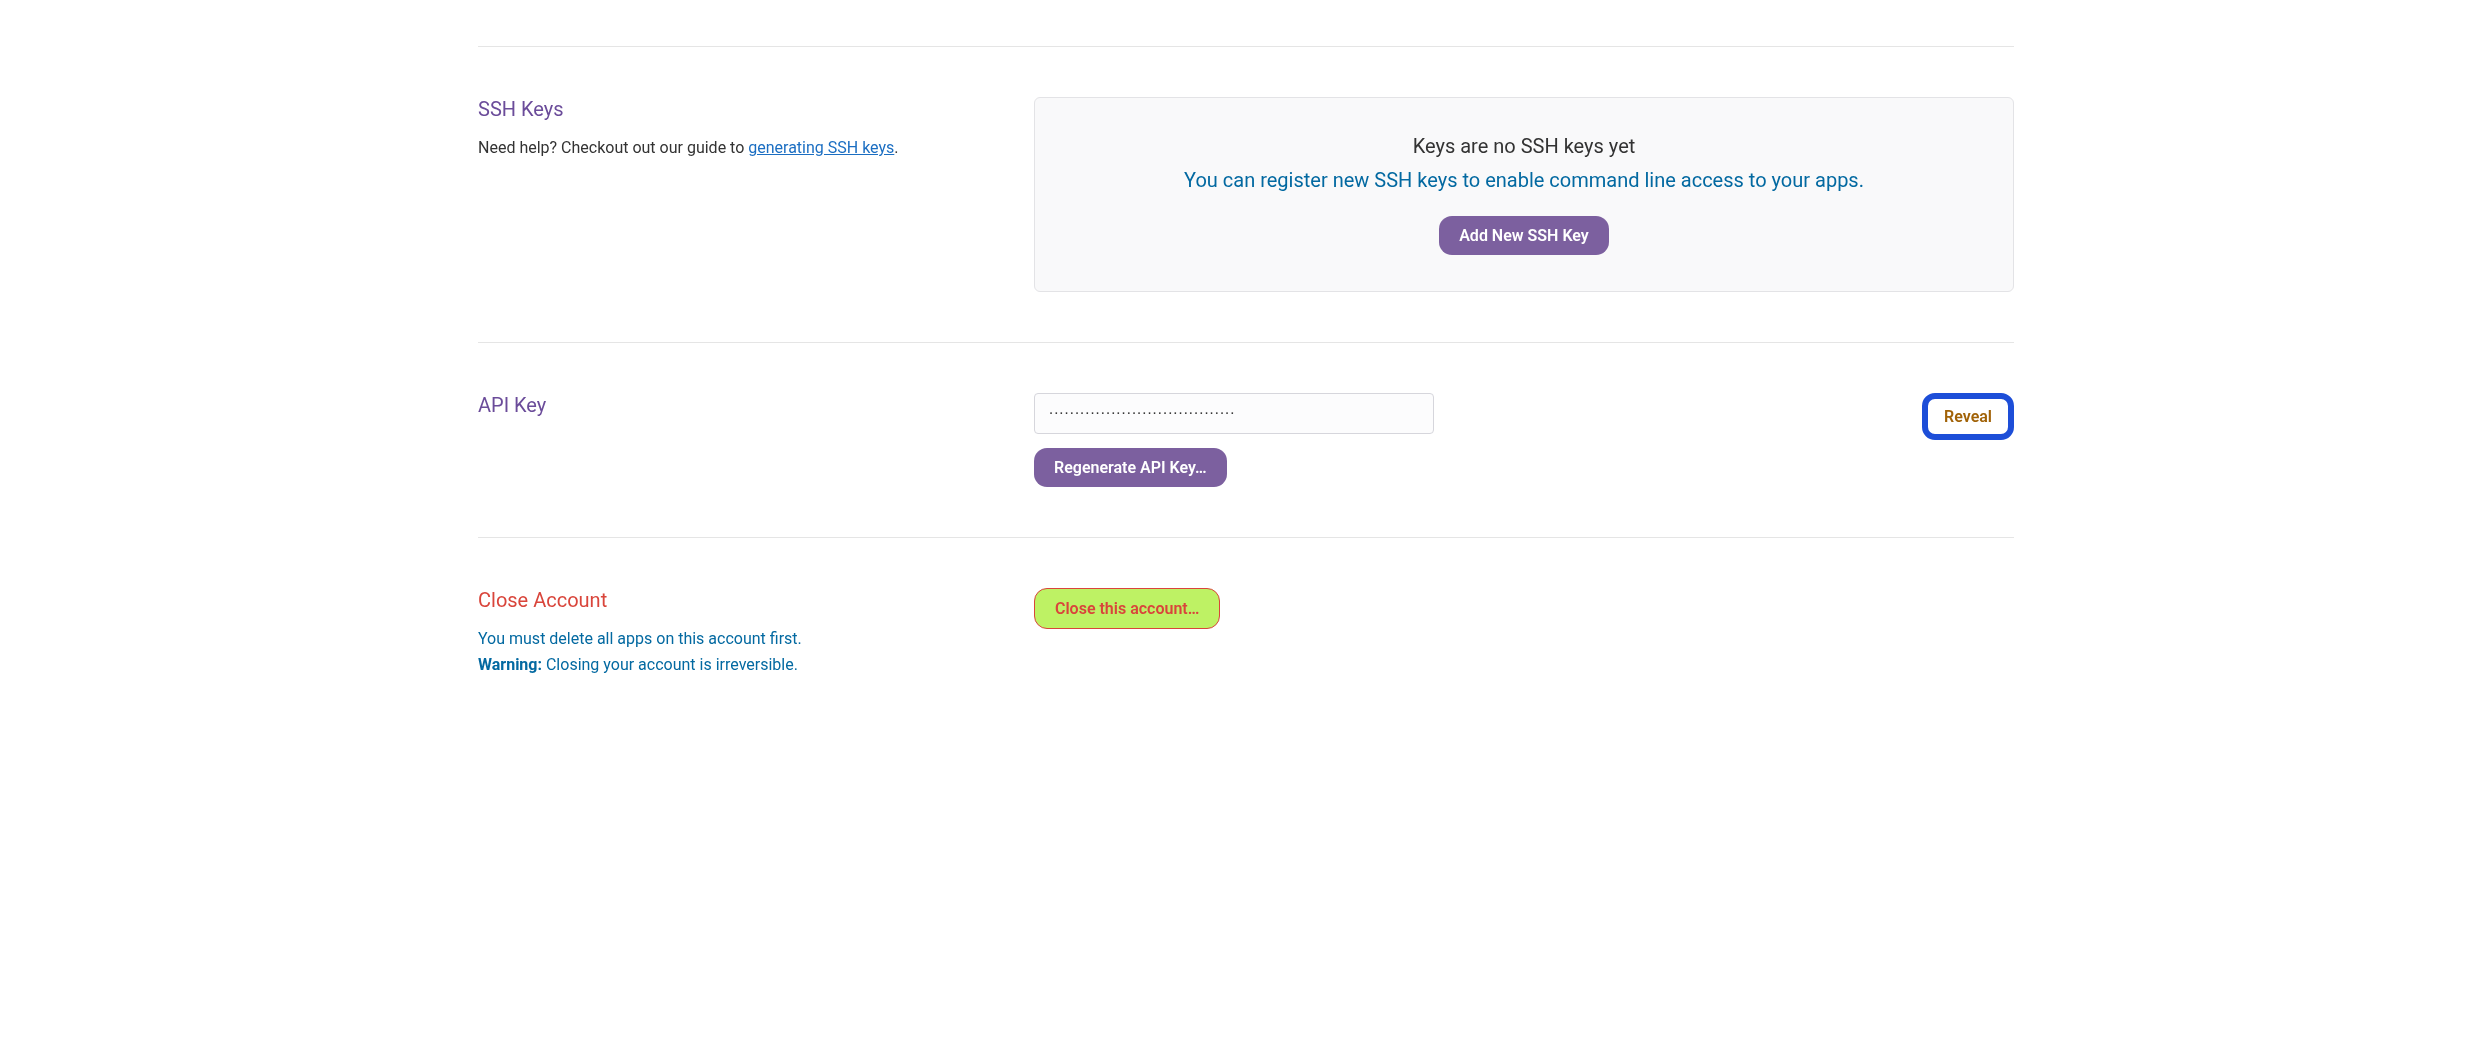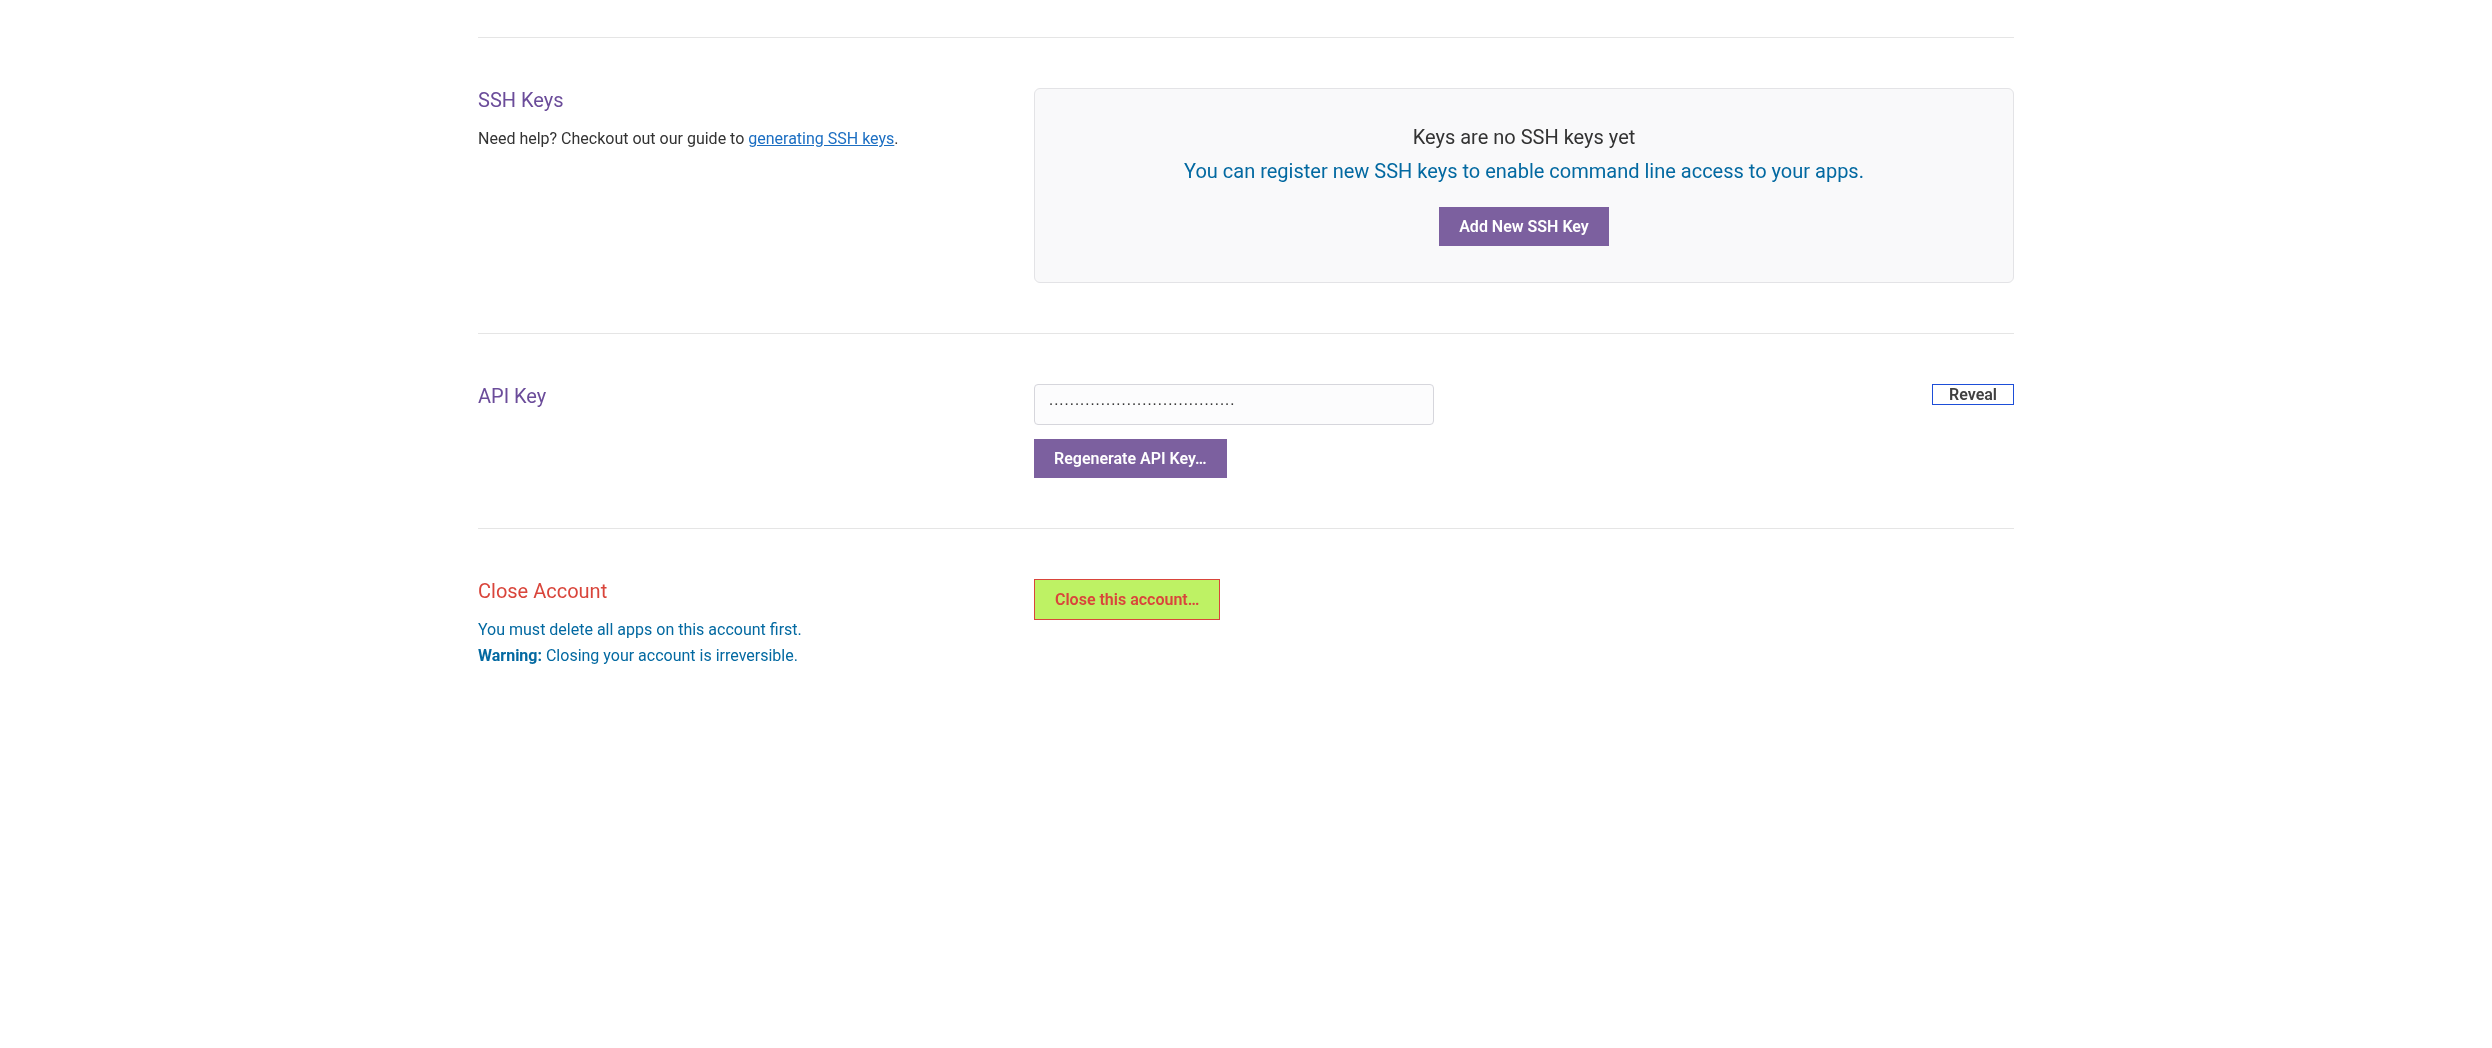--- a/index.html
+++ b/index.html
@@ -8,21 +8,21 @@
       padding: 0;
     }
     body {
       font-family: -apple-system, BlinkMacSystemFont, "Segoe UI", Roboto, "Helvetica Neue", Arial, sans-serif;
       background: #ffffff;
       color: #333;
       padding: 0 24px;
     }
     .container {
       max-width: 1536px;
-      margin: 7px auto;
+      margin: 16px auto;
     }
     .divider {
       border: none;
       border-top: 1px solid #e5e5e5;
       margin: 0;
     }
     .section {
       display: flex;
       padding: 50px 0;
       gap: 40px;
@@ -69,39 +69,39 @@
     .panel-desc {
       font-size: 20px;
       color: #0369a1;
       margin-bottom: 24px;
     }
     .btn {
       display: inline-block;
       padding: 10px 20px;
       font-size: 16px;
       font-weight: 600;
-      border-radius: 0;
+      border-radius: 13px;
       cursor: pointer;
       border: none;
       font-family: inherit;
     }
     .btn-primary {
       background: #7c609f;
       color: #ffffff;
     }
     .btn-outline-danger {
       background: #bef264;
       color: #d9453b;
       border: 1px solid #d9453b;
     }
     .btn-outline-purple {
       background: #ffffff;
-      color: #404040;
-      border: 1px solid #1d4ed8;
-      padding: 0 16px;
+      color: #a16207;
+      border: 6px solid #1d4ed8;
+      padding: 8px 16px;
     }
     .api-row {
       display: flex;
       align-items: flex-start;
       gap: 16px;
     }
     .api-main {
       flex: 1;
     }
     .api-input {

